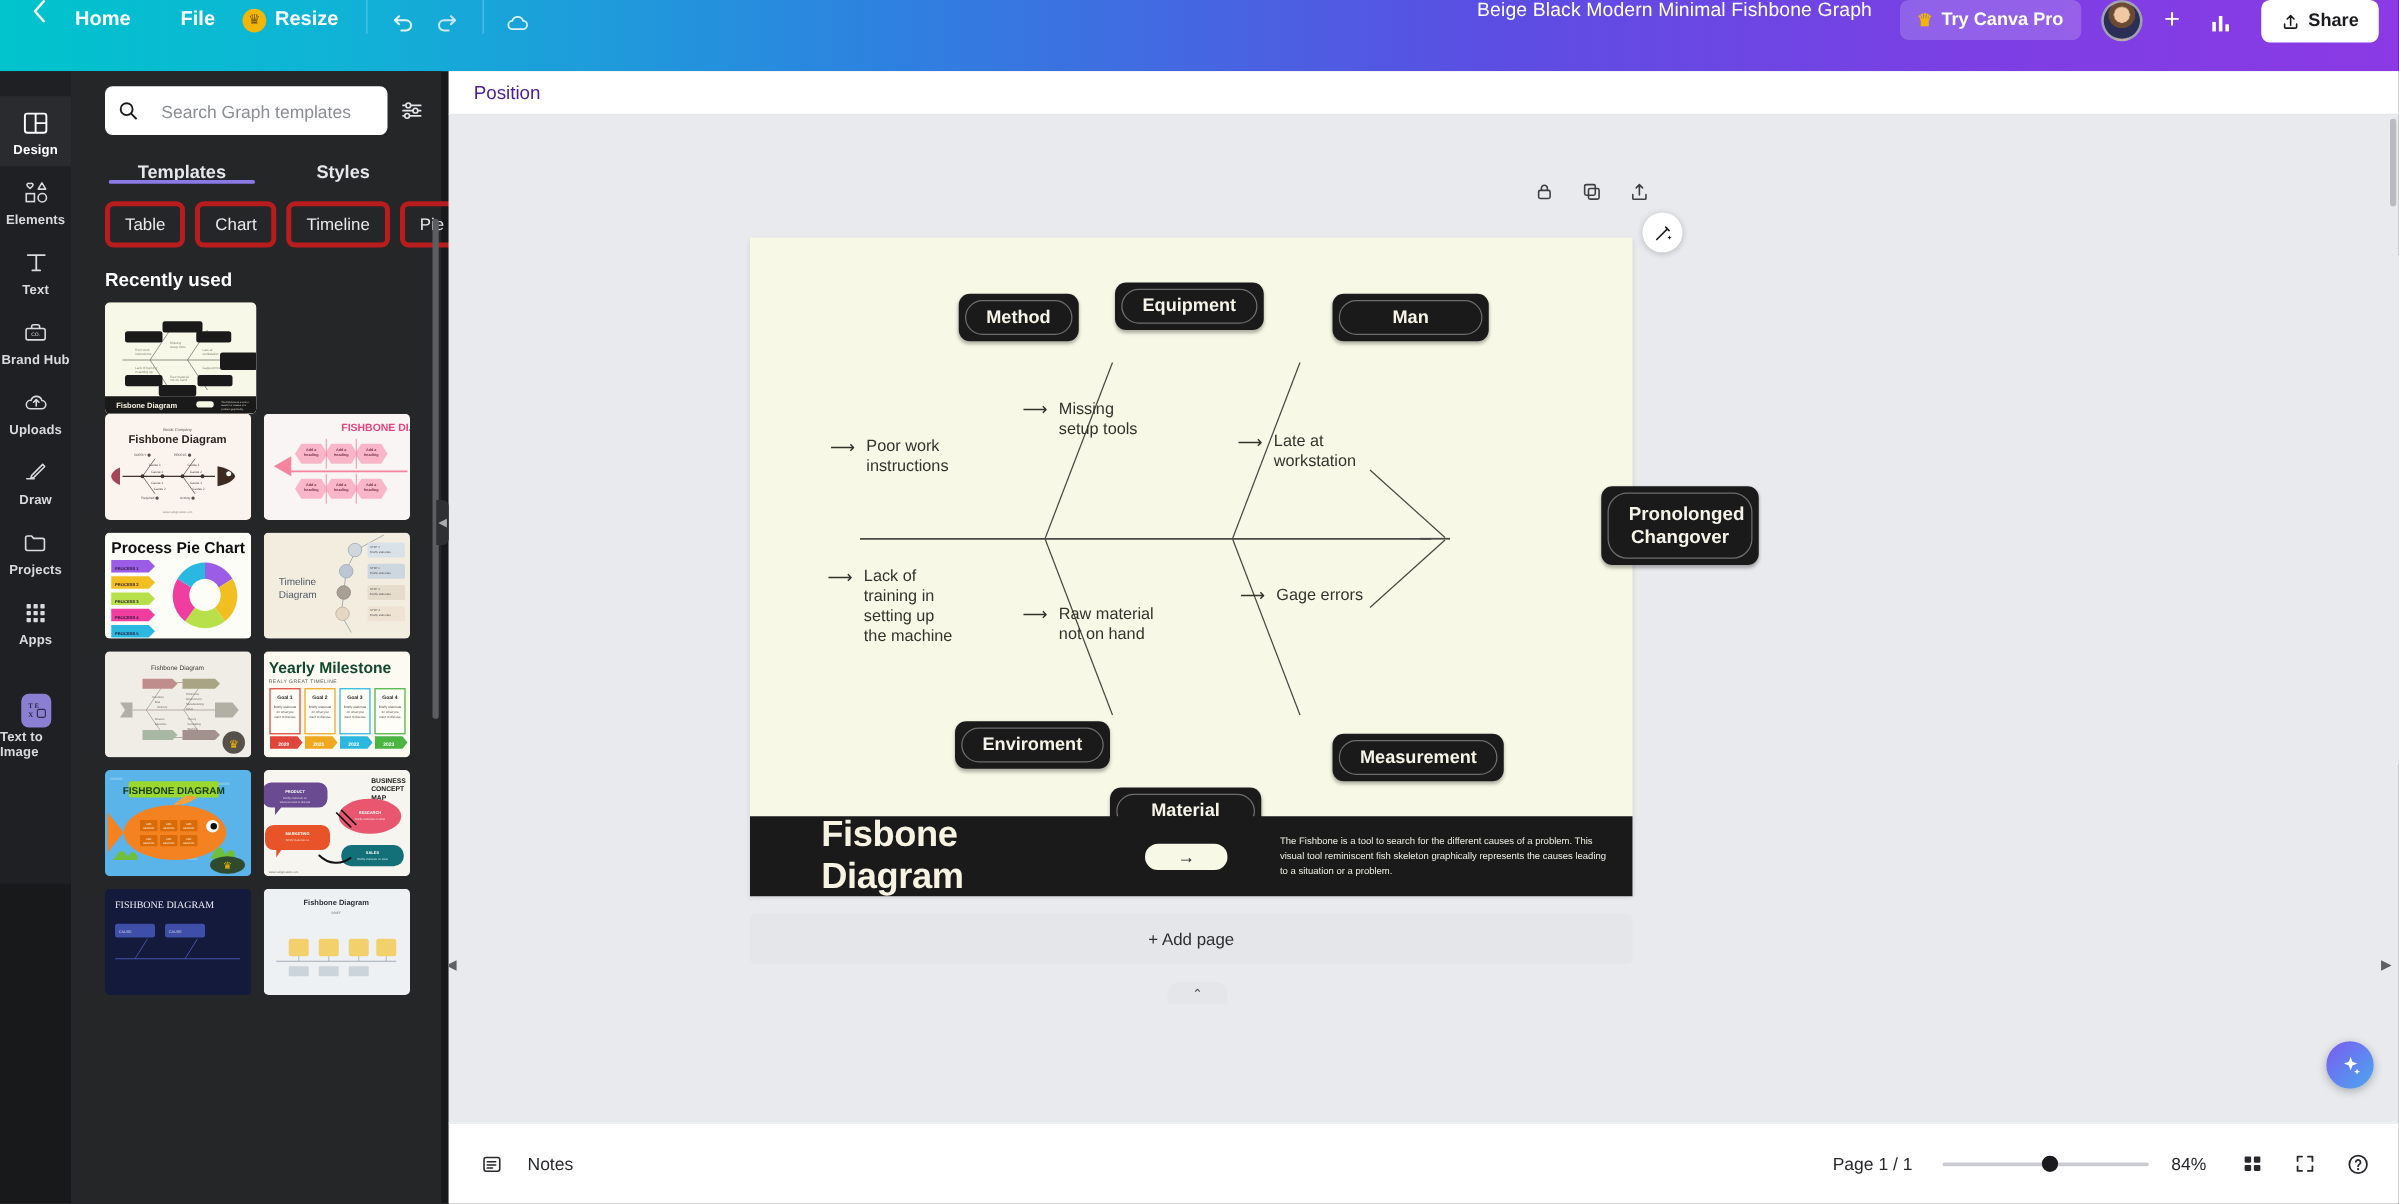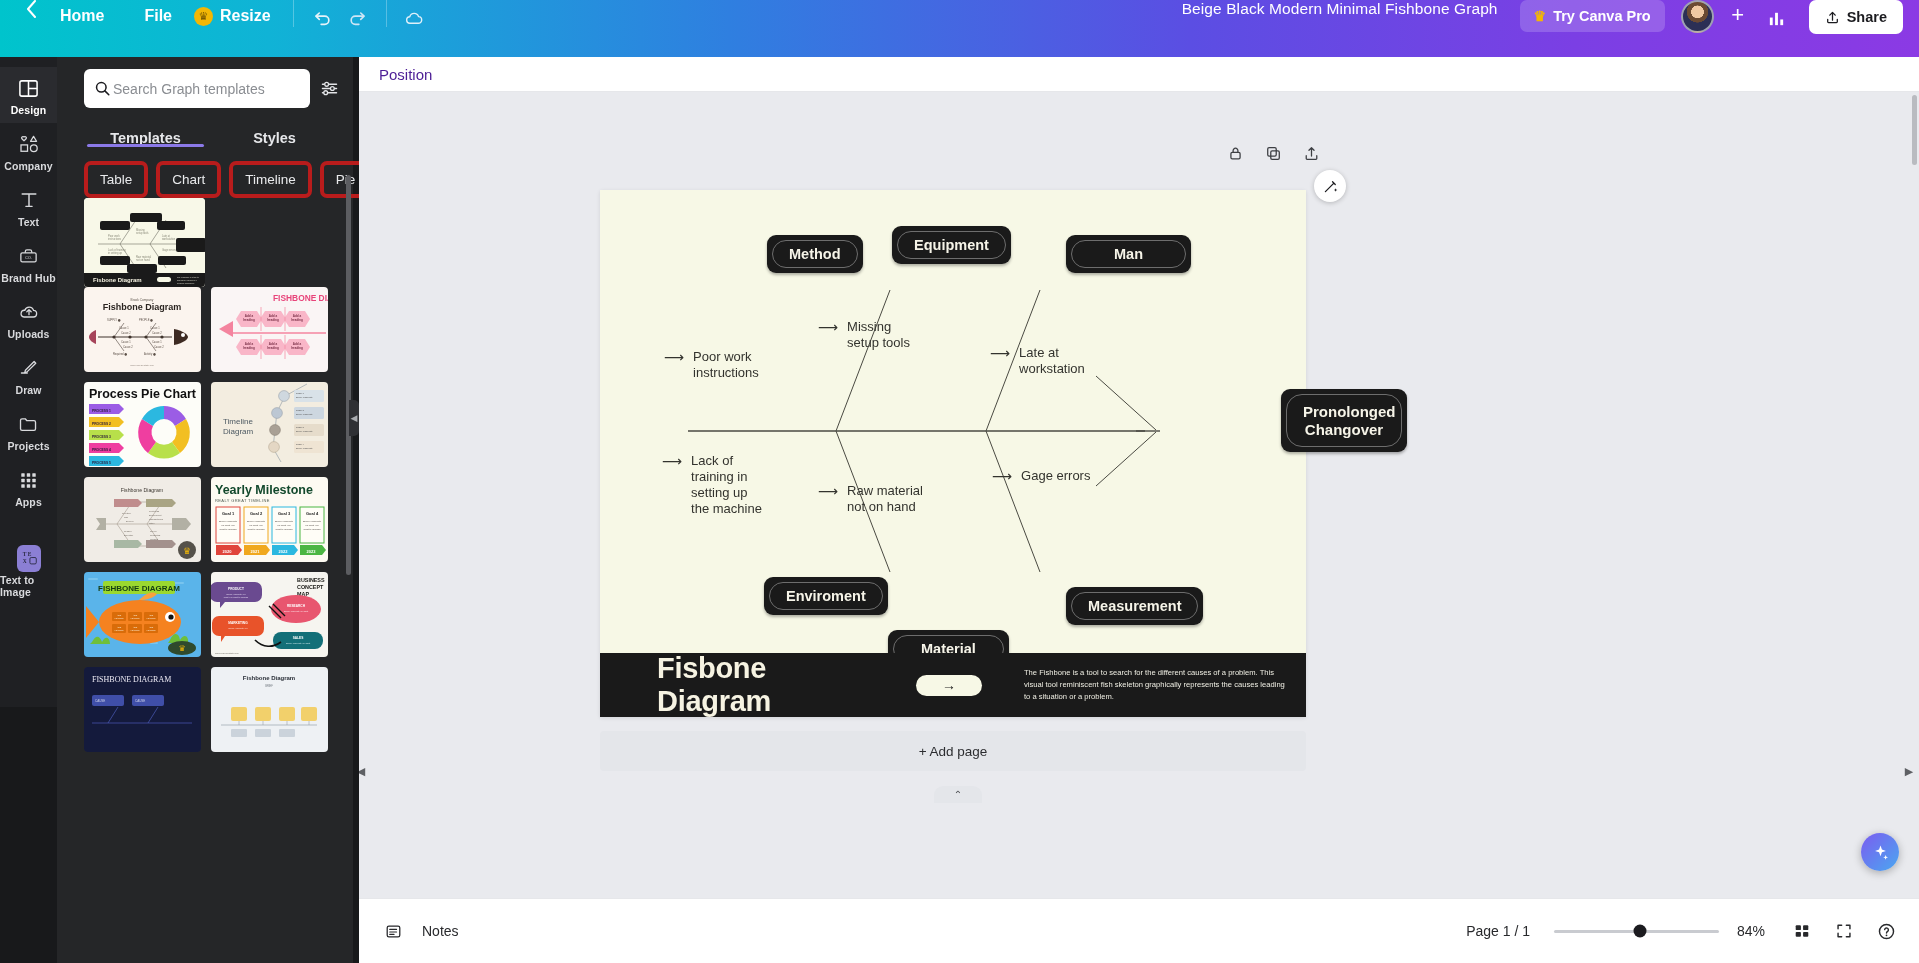--- a/index.html
+++ b/index.html
@@ -52,21 +52,21 @@
   .share-btn {
     display: flex; align-items: center; gap: 7px; background: #fff; color: #1b1b1f;
     font-size: 14.5px; font-weight: 700; padding: 9px 16px; border-radius: 7px;
     margin-left: 14px; margin-right: 16px; cursor: pointer;
   }
 
   
   .rail {
     position: absolute; left: 0; top: 57px; width: 57px; height: 650px;
     background: #1f2023; display: flex; flex-direction: column; align-items: center;
-    padding-top: 10px;
+    padding-top: 20px;
   }
   .rail-item {
     width: 57px; padding: 9px 0 7px; display: flex; flex-direction: column;
     align-items: center; gap: 4px; cursor: pointer; color: #d9dadd;
   }
   .rail-item.active { background: #2a2b2f; }
   .rail-label { font-size: 10.5px; font-weight: 600; letter-spacing: .1px; }
   .rail-icn { width: 24px; height: 24px; display: flex; align-items: center; justify-content: center; }
   .t2i-badge {
     width: 27px; height: 27px; border-radius: 6px; background: #8b7fd4;
@@ -79,21 +79,21 @@
     position: absolute; left: 57px; top: 57px; width: 296px; height: 906px;
     background: #252628; overflow: hidden;
   }
   .panel-scroll-rail {
     position: absolute; left: 57px; top: 57px; width: 10px; height: 906px; background: #2f3034;
   }
   .panel-inner { position: absolute; left: 67px; top: 57px; width: 286px; height: 906px; }
   .searchrow { display: flex; align-items: center; padding: 12px 14px 0 17px; }
   .searchbox {
     flex: 1; height: 39px; background: #fff; border-radius: 6px; display: flex;
-    align-items: center; padding: 0 10px; gap: 2px; cursor: text;
+    align-items: center; padding: 0 10px; gap: 18px; cursor: text;
   }
   .search-ph { color: #8a8d92; font-size: 14px; }
   .filter-btn { margin-left: 10px; cursor: pointer; display: flex; align-items: center; }
   .tabs { display: flex; margin-top: 14px; padding: 0 14px; gap: 0; }
   .tab {
     flex: 1; text-align: center; padding: 8px 0 1px; color: #e6e7ea;
     font-size: 14.5px; font-weight: 700; cursor: pointer; position: relative;
   }
   .tab.active::after {
     content: ""; position: absolute; left: 6px; right: 6px; bottom: 0;
@@ -317,21 +317,21 @@
 
     <div class="rail-item">
       <span class="rail-icn">
         <svg width="22" height="20" viewBox="0 0 24 22" fill="none">
           <path d="M4.2 3.4c.9-.9 2.3-.2 2.3-.2s1.4-.7 2.3.2c1 1-.1 2.4-2.3 4-2.2-1.6-3.3-3-2.3-4z" stroke="#d9dadd" stroke-width="1.4"></path>
           <path d="M17 2.6 20.3 8h-6.6z" stroke="#d9dadd" stroke-width="1.4" stroke-linejoin="round"></path>
           <rect x="3.2" y="12" width="7.2" height="7" stroke="#d9dadd" stroke-width="1.4"></rect>
           <circle cx="17.3" cy="15.6" r="3.7" stroke="#d9dadd" stroke-width="1.4"></circle>
         </svg>
       </span>
-      <span class="rail-label">Company</span>
+      <span class="rail-label">Elements</span>
     </div>
 
     <div class="rail-item">
       <span class="rail-icn">
         <svg width="20" height="20" viewBox="0 0 22 22" fill="none">
           <path d="M3.5 4.5h15M11 4.5v13.5M7.6 18h6.8" stroke="#d9dadd" stroke-width="1.6" stroke-linecap="round"></path>
         </svg>
       </span>
       <span class="rail-label">Text</span>
     </div>
@@ -443,20 +443,21 @@
       <div class="chip">Chart</div>
       <div class="chip">Timeline</div>
       <div class="chip">Pie chart</div>
       <div class="chip-next">
         <svg width="10" height="15" viewBox="0 0 10 16" fill="none">
           <path d="M2 1.5 8 8 2 14.5" stroke="#e9eaec" stroke-width="1.7" stroke-linecap="round" stroke-linejoin="round"></path>
         </svg>
       </div>
     </div>
 
+    <div class="sect-title">Recently used</div>
 
     <div class="recent-thumb">
       <svg class="mini" viewBox="0 0 121 89">
         <rect width="121" height="89" fill="#f8f8e8"></rect>
         <g stroke="#55554a" stroke-width=".5" fill="none">
           <path d="M14 46h92"></path>
           <path d="M36 46 52 22"></path>
             <path d="M36 46 52 70"></path>
           <path d="M66 46 82 22"></path>
             <path d="M66 46 82 70"></path>

